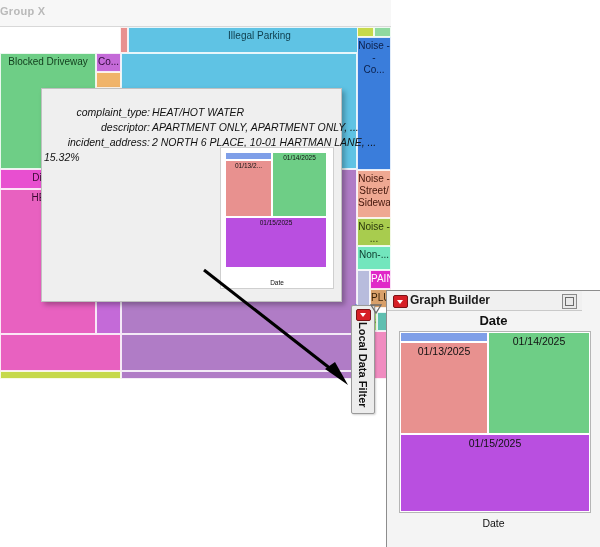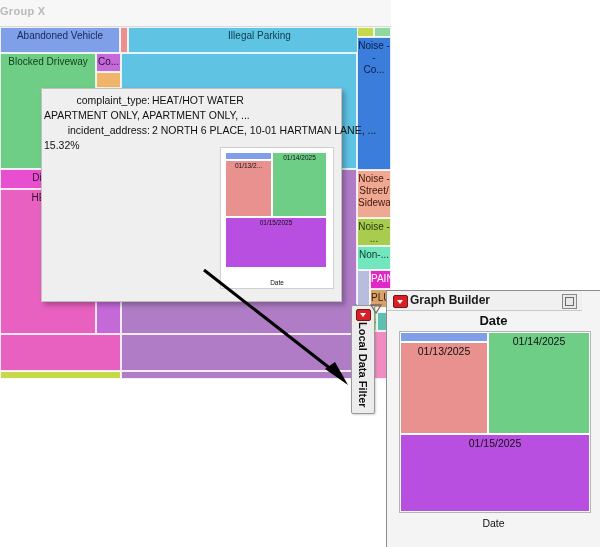--- a/index.html
+++ b/index.html
@@ -46,22 +46,22 @@
 
   
   #tooltip{
     position:absolute;left:41px;top:88px;width:299px;height:212px;
     background:#efefef;
     border:1px solid #c0c0c0;
     box-shadow:3px 3px 5px rgba(0,0,0,.28);
     z-index:40;
   }
   #tooltip .tip-rows{
-    position:absolute;left:0;top:4px;width:352px;
-    font-size:10.5px;color:#111;
+    position:absolute;left:0;top:16px;width:352px;
+    font-size:10.5px;color:#111;font-style:italic;
   }
   .tip-row{display:flex;line-height:14px;margin-bottom:1px;}
   .tip-label{width:108px;text-align:right;flex:none;}
   .tip-val{padding-left:2px;text-align:center;white-space:nowrap;overflow:hidden;}
 
   
   #tip-mini{
     position:absolute;left:178px;top:58px;width:112px;height:140px;
     background:#ffffff;border:1px solid #cfcfcf;
   }
@@ -158,21 +158,20 @@
 </head>
 <body>
 
 <div id="main-report">
 
   <div id="group-header">
     <div class="ttl">Group X</div>
   </div>
 
   <div id="main-treemap">
-      <div class="cell" style="left: 0px; top: 0px; width: 120px; height: 26px; background: rgb(127, 159, 232);"><span style="color: rgb(23, 39, 90);">Abandoned Vehicle</span></div>
       <div class="cell" style="left: 120px; top: 0px; width: 8px; height: 26px; background: rgb(232, 145, 143);"></div>
       <div class="cell" style="left: 128px; top: 0px; width: 263px; height: 26px; background: rgb(95, 195, 228);"><span style="color: rgb(14, 61, 76);">Illegal Parking</span></div>
       <div class="cell" style="left: 357px; top: 0px; width: 17px; height: 10px; background: rgb(198, 217, 75);"></div>
       <div class="cell" style="left: 374px; top: 0px; width: 17px; height: 10px; background: rgb(143, 217, 160);"></div>
       <div class="cell" style="left: 0px; top: 26px; width: 96px; height: 116px; background: rgb(110, 206, 134);"><span style="color: rgb(20, 64, 31);">Blocked Driveway</span></div>
       <div class="cell" style="left: 96px; top: 26px; width: 25px; height: 19px; background: rgb(196, 106, 216);"><span style="color: rgb(46, 10, 56);">Co...</span></div>
       <div class="cell" style="left: 96px; top: 45px; width: 25px; height: 16px; background: rgb(240, 180, 106);"></div>
       <div class="cell" style="left: 121px; top: 26px; width: 236px; height: 116px; background: rgb(95, 195, 228);"></div>
       <div class="cell" style="left: 357px; top: 10px; width: 34px; height: 133px; background: rgb(58, 125, 219);"><span style="color: rgb(11, 31, 74);">Noise -
 -
@@ -199,20 +198,21 @@
     </div>
 </div>
 
 <div id="tooltip">
   <div class="tip-rows">
       <div class="tip-row">
         <div class="tip-label">complaint_type:</div>
         <div class="tip-val">HEAT/HOT WATER</div>
       </div>
       <div class="tip-row">
+        <div class="tip-label">descriptor:</div>
         <div class="tip-val">APARTMENT ONLY, APARTMENT ONLY, ...</div>
       </div>
       <div class="tip-row">
         <div class="tip-label">incident_address:</div>
         <div class="tip-val">2 NORTH    6 PLACE, 10-01 HARTMAN LANE, ...</div>
       </div>
       <div class="tip-row">
         <div class="tip-val">15.32%</div>
       </div>
     </div>

